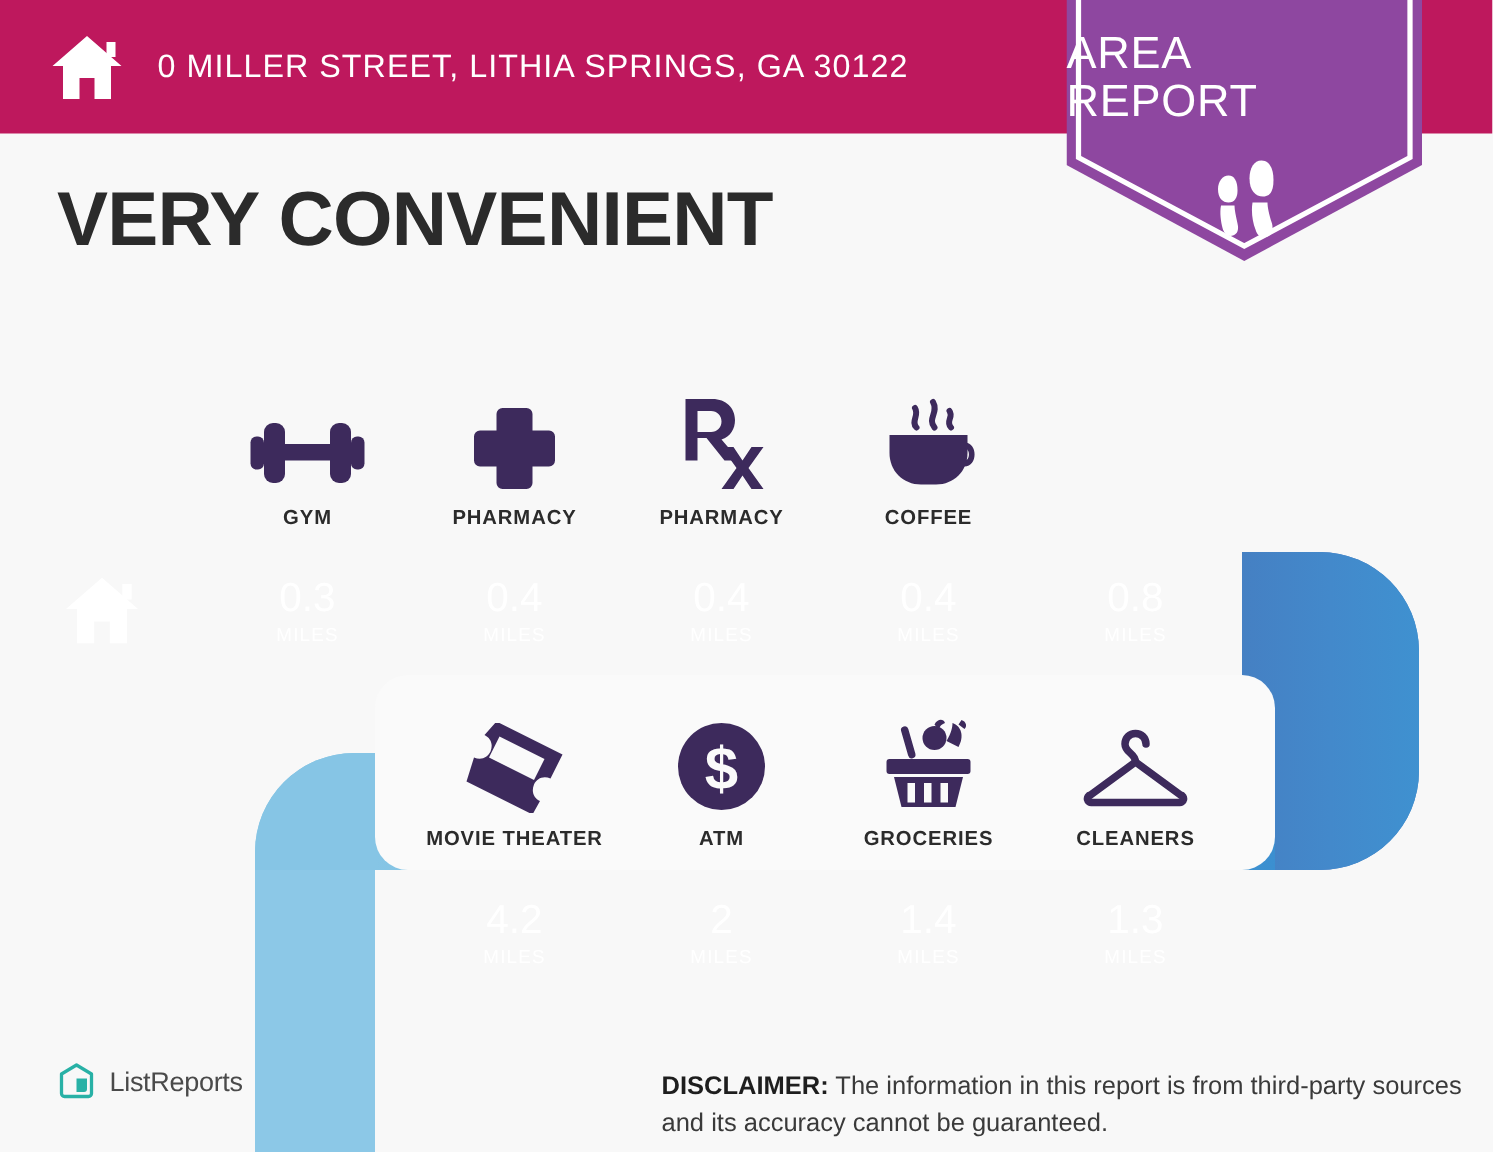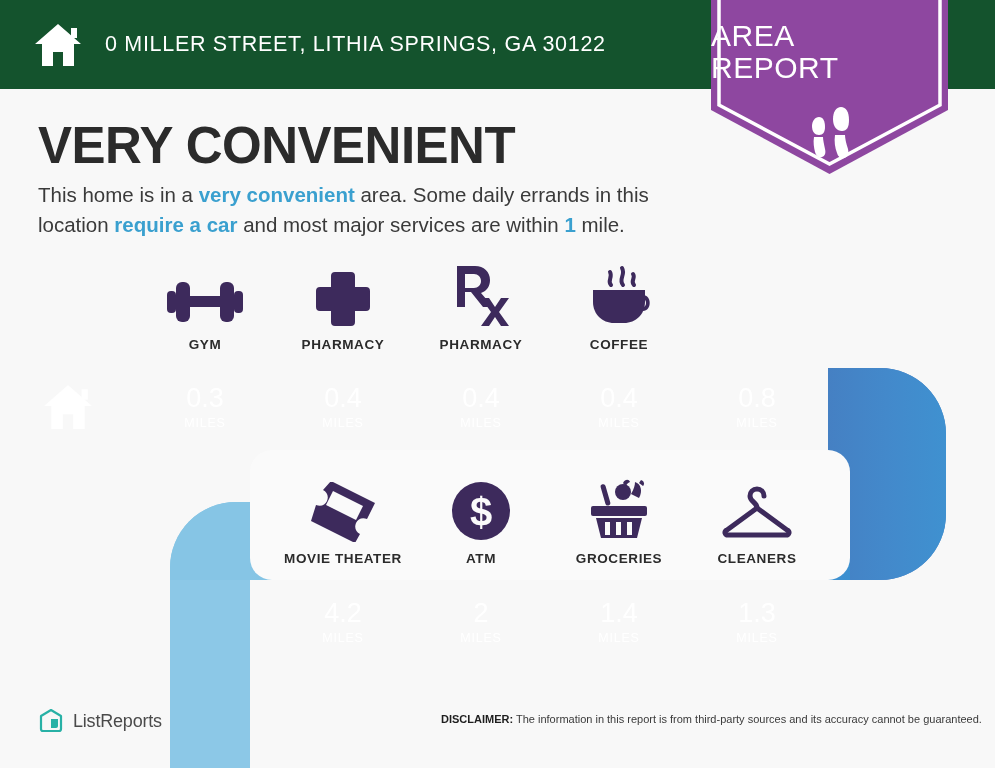--- a/index.html
+++ b/index.html
@@ -7,21 +7,21 @@
     width: 995px; height: 768px;
     background: #f7f7f7;
     font-family: "Liberation Sans", sans-serif;
     overflow: hidden;
   }
   #page { position: relative; width: 995px; height: 768px; background: #f8f8f8; }
 
   
   .header {
     position: absolute; left: 0; top: 0; width: 995px; height: 89px;
-    background: #14532d;
+    background: #be185d;
   }
   .header-inner { display: flex; align-items: center; height: 89px; padding-left: 33px; }
   .home-icon-head { width: 50px; height: 46px; flex: 0 0 auto; }
   .header-addr {
     margin-left: 22px; color: #ffffff; font-size: 21.5px; letter-spacing: 0.7px;
     font-weight: 400; white-space: nowrap;
   }
 
   
   .badge {
@@ -83,21 +83,21 @@
     display: flex; align-items: center; justify-content: center; z-index: 4;
   }
 
   
   .footer-logo {
     position: absolute; left: 38px; top: 708px; display: flex; align-items: center; z-index: 5;
   }
   .footer-logo .lname { margin-left: 9px; font-size: 18px; color: #4a4a4a; letter-spacing: -0.2px; }
   .disclaimer {
     position: absolute; left: 441px; top: 712px; width: 545px; z-index: 5;
-    font-size: 11px; color: #3a3a3a; line-height: 1.45;
+    font-size: 17px; color: #3a3a3a; line-height: 1.45;
   }
   .disclaimer b { color: #1e1e1e; }
 </style>
 </head>
 <body>
 
 <div id="page">
 
   <svg class="ribbon" viewBox="0 0 995 768">
     <defs>
@@ -158,23 +158,20 @@
         <path d="M124,137 c-1,6 0,13 2,18 c1,4 4,6 7,5 c4,-1 5,-5 4,-9 c-2,-6 -3,-11 -3,-14 z"></path>
       </g>
     </svg>
     <div class="badge-text">
       <span>AREA</span>
       <span class="l2">REPORT</span>
     </div>
   </div>
 
   <div class="title">VERY CONVENIENT</div>
-  <div class="subtitle">
-    <span>This home is in a </span><span class="hl">very convenient</span><span> area. Some daily errands in this location </span><span class="hl">require a car</span><span> and most major services are within </span><span class="hl">1</span><span> mile.</span>
-  </div>
 
   <div class="iconrow iconrow-1">
     <div class="iconcell">
       <div class="glyph">
         <svg width="78" height="52" viewBox="0 0 78 52">
           <rect x="1" y="15" width="9" height="22" rx="4" fill="#3d2a5c"></rect>
           <rect x="10" y="6" width="14" height="40" rx="6" fill="#3d2a5c"></rect>
           <rect x="54" y="6" width="14" height="40" rx="6" fill="#3d2a5c"></rect>
           <rect x="68" y="15" width="9" height="22" rx="4" fill="#3d2a5c"></rect>
           <rect x="22" y="20" width="34" height="11" fill="#3d2a5c"></rect>

